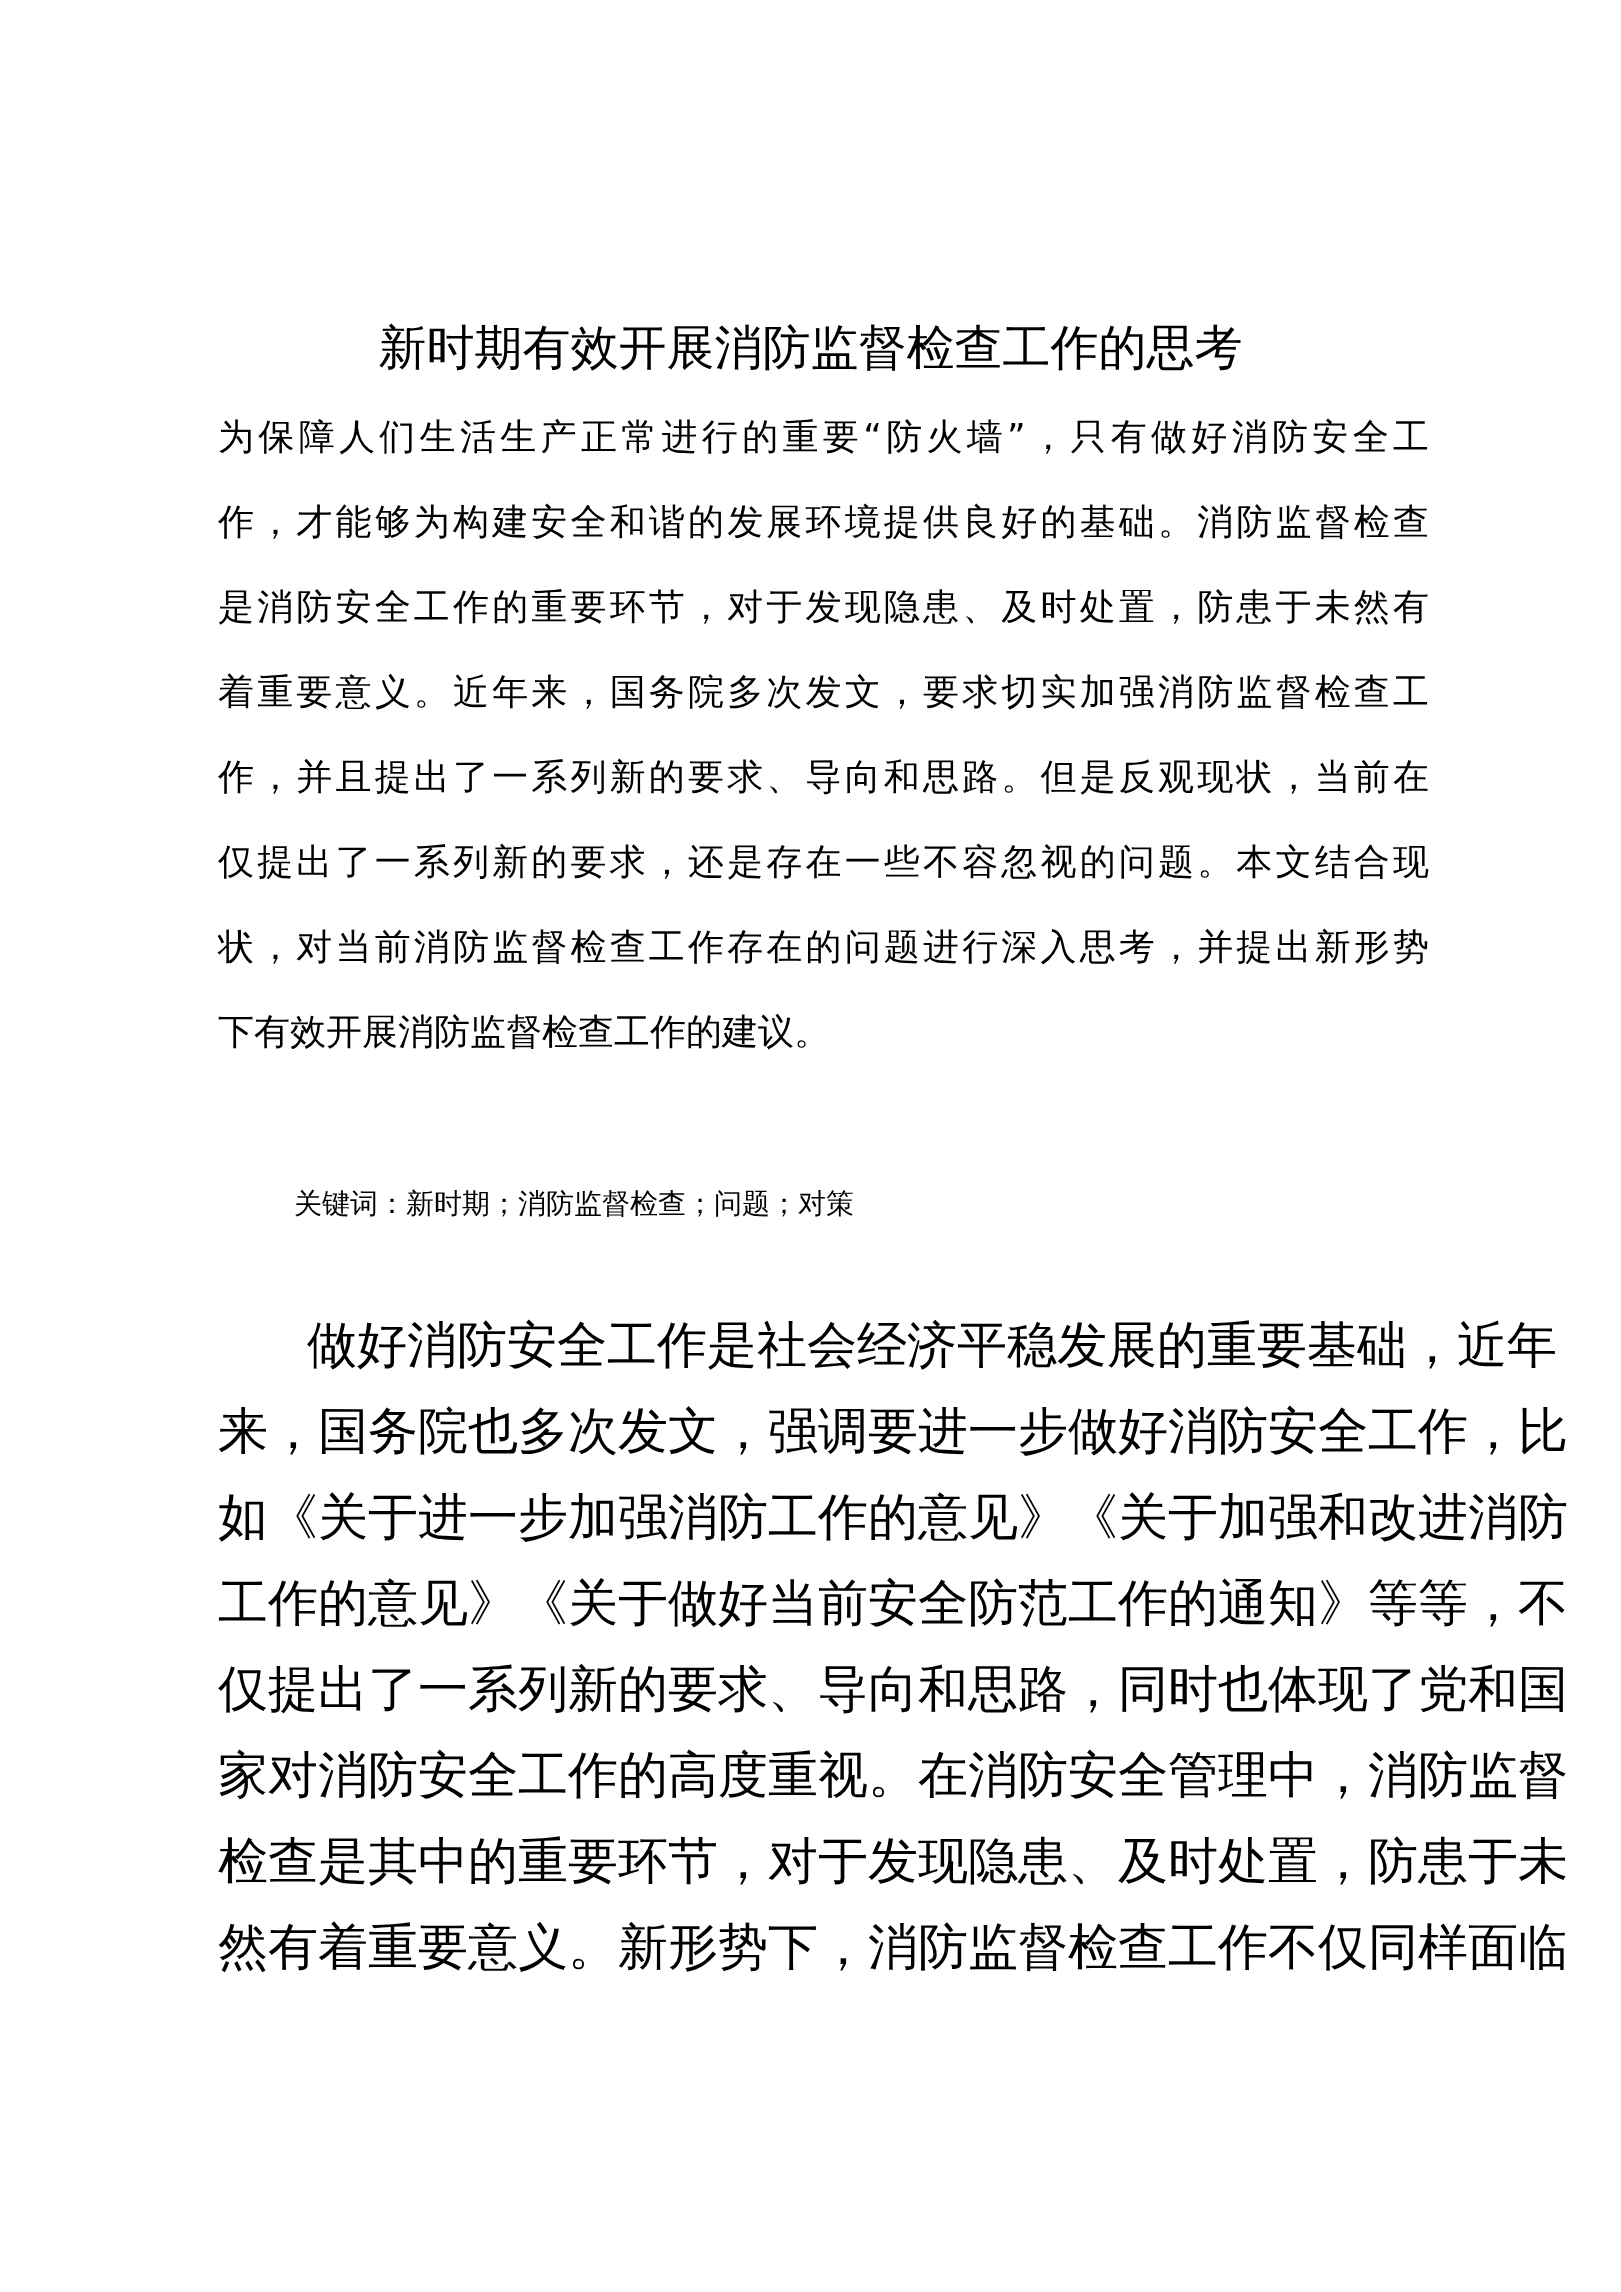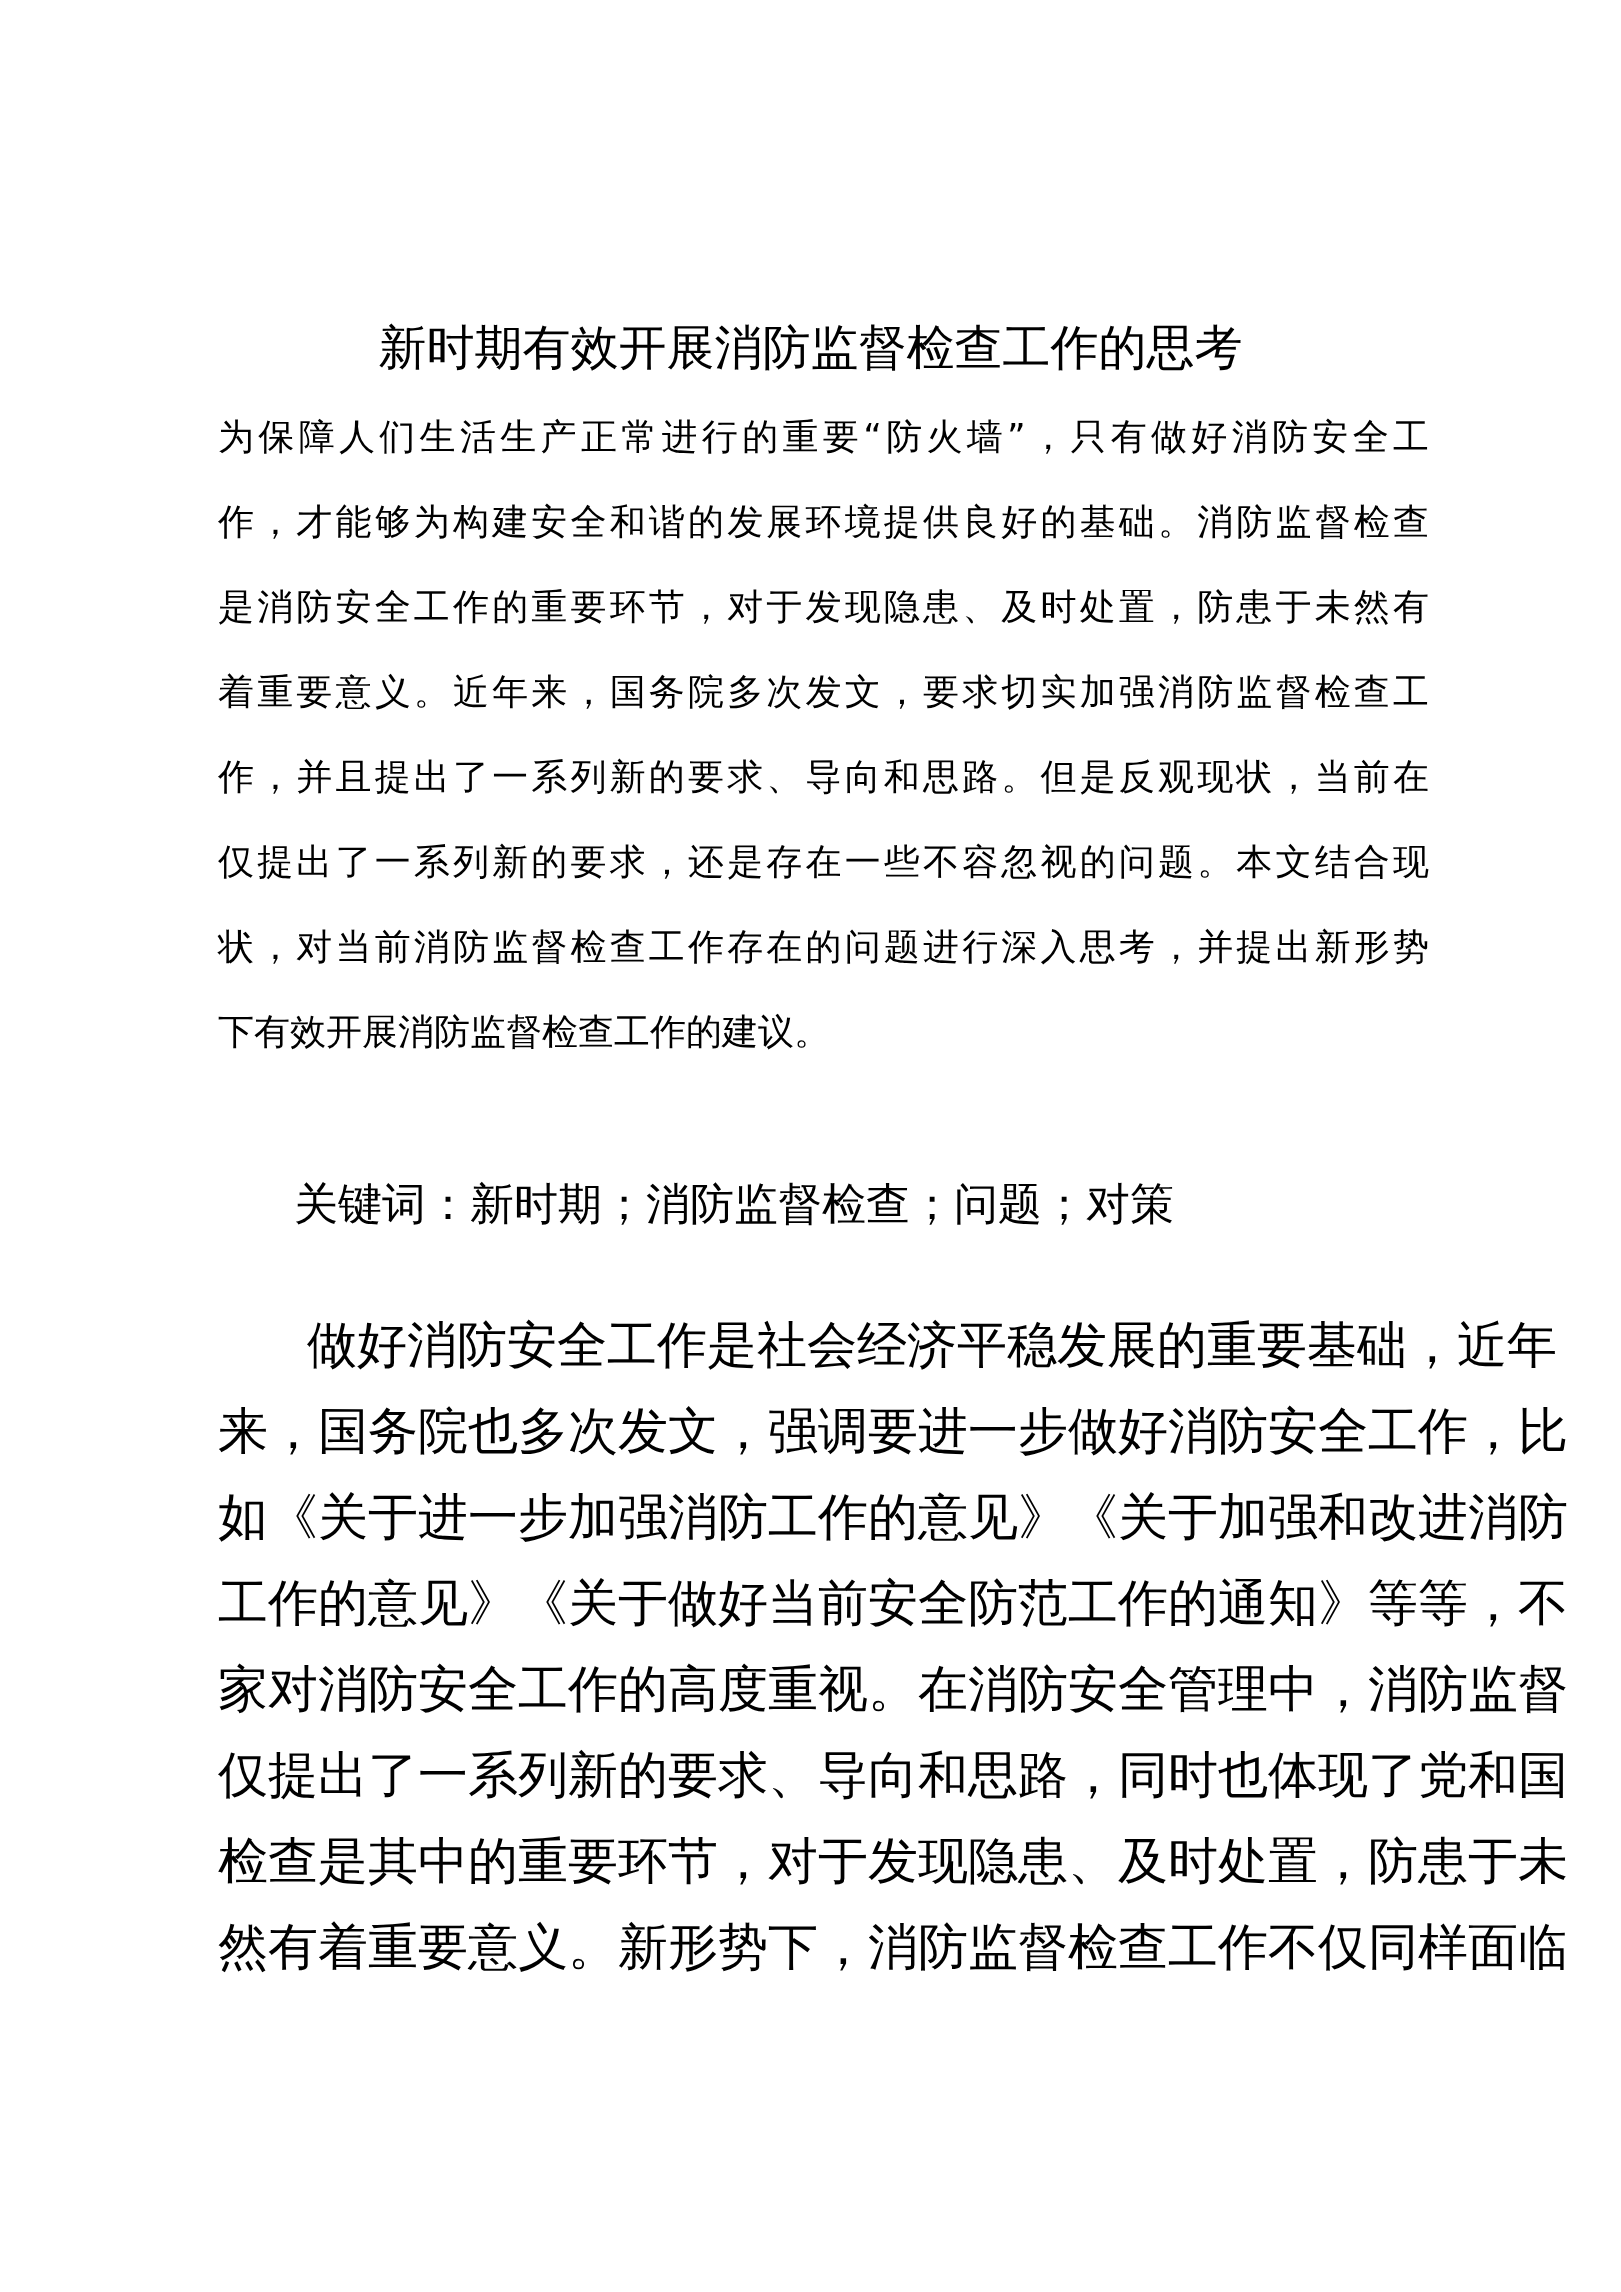--- a/index.html
+++ b/index.html
@@ -6,21 +6,21 @@
   body { width: 1621px; height: 2293px; position: relative; overflow: hidden;
          font-family: "DejaVu Sans", "Liberation Sans", sans-serif; color: #000; }
   .page { position: absolute; left: 0; top: 0; width: 1491px; height: 2293px; }
   .title { position: absolute; top: 316px; left: 0; width: 1621px; text-align: center;
            font-size: 48px; line-height: 63px; letter-spacing: 0px; }
   .abstract { position: absolute; left: 218px; top: 394px; width: 1211px;
               font-size: 36px; line-height: 85px; text-align: justify; text-justify: inter-character; }
   .abstract .line, .body .line { display: block; white-space: nowrap; text-align-last: justify; }
   .abstract .line.last, .body .line.last { text-align-last: left; }
   .indent1 { padding-left: 89px; }
-  .keywords { position: absolute; left: 294px; top: 1161px; font-size: 44px; line-height: 85px; white-space: nowrap; }
+  .keywords { position: absolute; left: 294px; top: 1161px; font-size: 28px; line-height: 85px; white-space: nowrap; }
   .body { position: absolute; left: 218px; top: 1302px; width: 1211px;
           font-size: 50px; line-height: 86px; }
   .indent2 { padding-left: 89px; }
 </style>
 </head>
 <body>
 
 <div class="page">
   <div class="title">新时期有效开展消防监督检查工作的思考</div>
 
@@ -35,19 +35,19 @@
     <span class="line last">下有效开展消防监督检查工作的建议。</span>
   </div>
 
   <div class="keywords">关键词：新时期；消防监督检查；问题；对策</div>
 
   <div class="body">
     <span class="line indent2">做好消防安全工作是社会经济平稳发展的重要基础，近年</span>
     <span class="line">来，国务院也多次发文，强调要进一步做好消防安全工作，比</span>
     <span class="line">如《关于进一步加强消防工作的意见》《关于加强和改进消防</span>
     <span class="line">工作的意见》《关于做好当前安全防范工作的通知》等等，不</span>
+    <span class="line">仅提出了一系列新的要求、导向和思路，同时也体现了党和国</span>
     <span class="line">家对消防安全工作的高度重视。在消防安全管理中，消防监督</span>
-    <span class="line">仅提出了一系列新的要求、导向和思路，同时也体现了党和国</span>
     <span class="line">检查是其中的重要环节，对于发现隐患、及时处置，防患于未</span>
     <span class="line">然有着重要意义。新形势下，消防监督检查工作不仅同样面临</span>
   </div>
 </div>
 
 
 </body></html>

